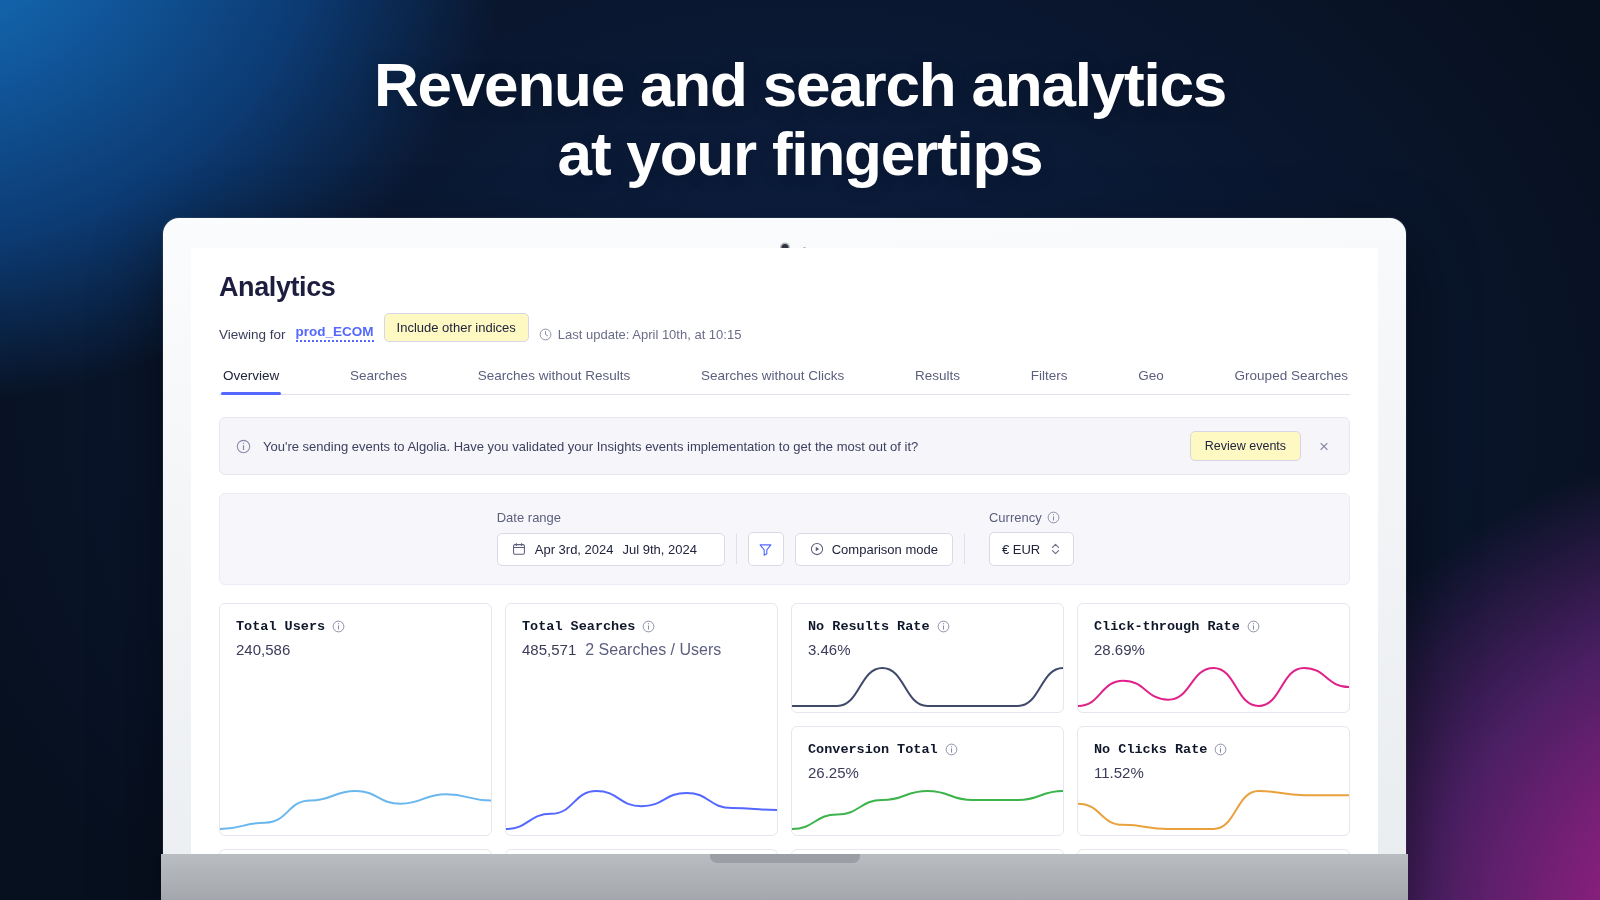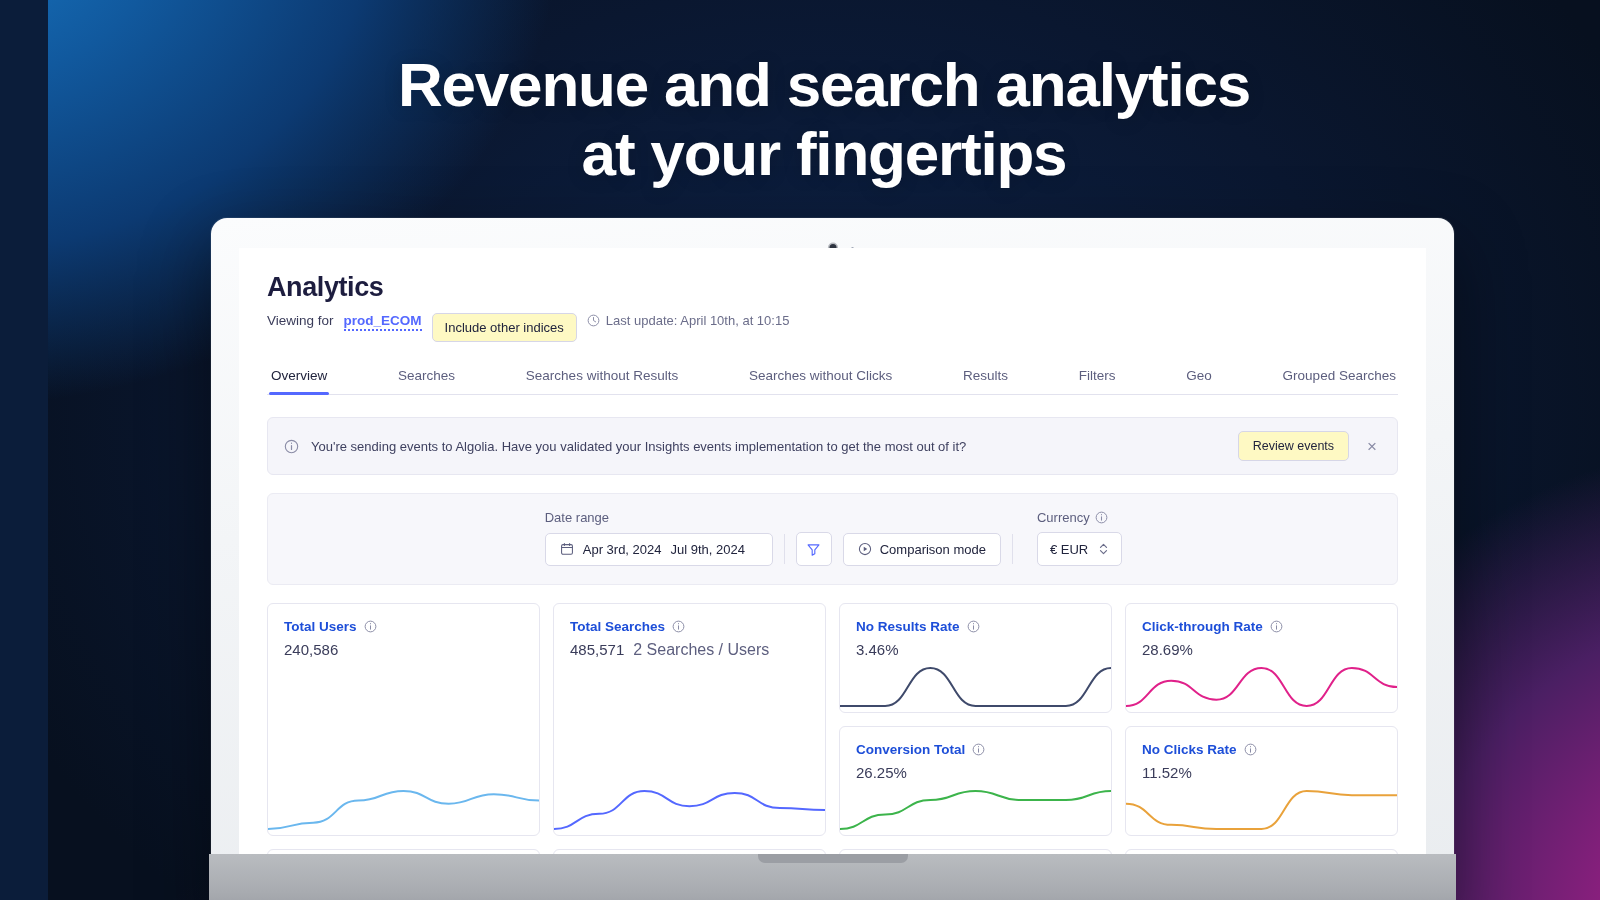--- a/index.html
+++ b/index.html
@@ -12,21 +12,20 @@
 
   
   #stage {
     position: absolute; inset: 0;
     background:
       radial-gradient(760px 620px at -6% -10%, #1878c4 0%, #11599e 28%, #0c3a72 55%, rgba(10,26,54,0) 80%),
       radial-gradient(700px 640px at 112% 104%, #c8238e 0%, #8b1f7e 26%, #4a1f63 52%, rgba(12,22,48,0) 78%),
       radial-gradient(900px 700px at 50% 45%, #0d2247 0%, #0a1730 60%, #07101f 100%),
       #081224;
     overflow: hidden;
-    margin-left: 48px;
   }
   #stage::after{
     content:""; position:absolute; inset:0;
     background: radial-gradient(1100px 500px at 50% 120%, rgba(120,30,120,.28), rgba(0,0,0,0) 70%);
     pointer-events:none;
   }
 
   
   .headline {
     position: absolute; top: 50px; left: 0; right: 0;
@@ -88,21 +87,21 @@
   }
 
   
   .app { padding: 24px 28px 0 28px; color: #21243d; }
 
   .page-title {
     font-size: 27px; font-weight: 700; color: #1d1d3f;
     letter-spacing: -.4px; margin-bottom: 10px;
   }
 
-  .subbar { display:flex; align-items:flex-start; gap: 10px; font-size: 13.5px; color: #484a6a; }
+  .subbar { display:flex; align-items:flex-end; gap: 10px; font-size: 13.5px; color: #484a6a; }
   .subbar .viewing { color:#3a3c5a; }
   .index-link {
     color:#5468ff; font-weight:700; text-decoration: none;
     border-bottom: 2px dotted #5468ff; padding-bottom:1px;
   }
   .btn-outline {
     display:inline-flex; align-items:center; gap:6px;
     border:1px solid #d6d6e7; border-radius:5px;
     background:#fef9c3; color:#21243d;
     font-size:13px; padding:6px 12px; cursor:pointer;
@@ -186,22 +185,22 @@
     gap: 13px;
   }
   .card {
     background:#fff; border:1px solid #e6e6f0; border-radius:6px;
     padding: 15px 16px 0 16px;
     position:relative; overflow:hidden;
     display:flex; flex-direction:column;
   }
   .card.tall { grid-row: span 2; }
   .card-head {
-    font-size: 13.5px; font-weight:700; color:#1d4ed8;
-    display:flex; align-items:center; gap:7px;
+    font-size: 13.5px; font-weight:700; color:#0f172a;
+    display:flex; align-items:center; gap:7px;font-family:Liberation Mono, monospace;
   }
   .card-value {
     margin-top: 7px; font-size: 15px; color:#3a3c5a;
     display:flex; align-items:baseline; gap:9px;
   }
   .card-sub { font-size: 16px; color:#5c5e7e; }
   .spark { margin-top:auto; width: calc(100% + 32px); margin-left:-16px; height: 54px; display:block; }
   .spark svg { display:block; width:100%; height:100%; }
 
   .info-icon { flex: none; }

